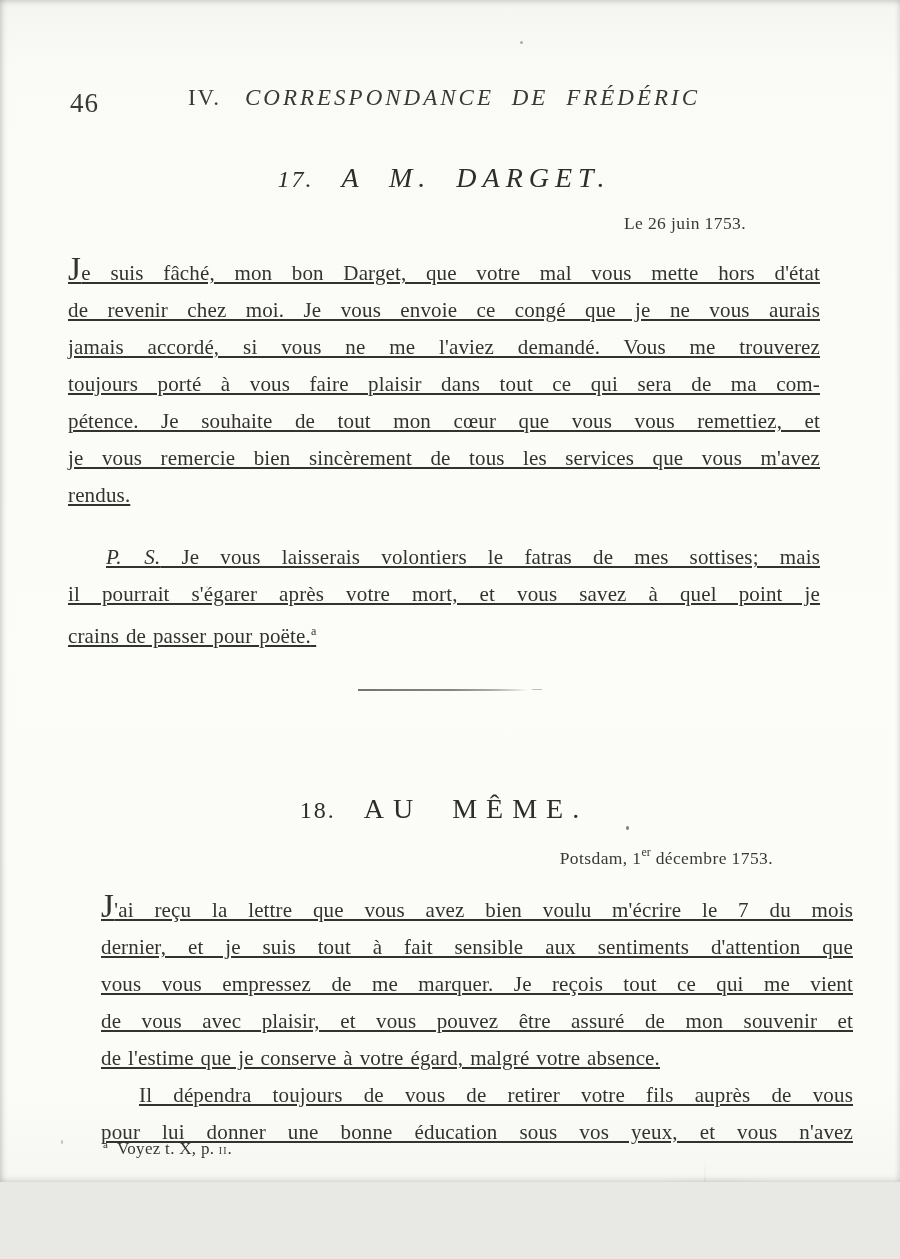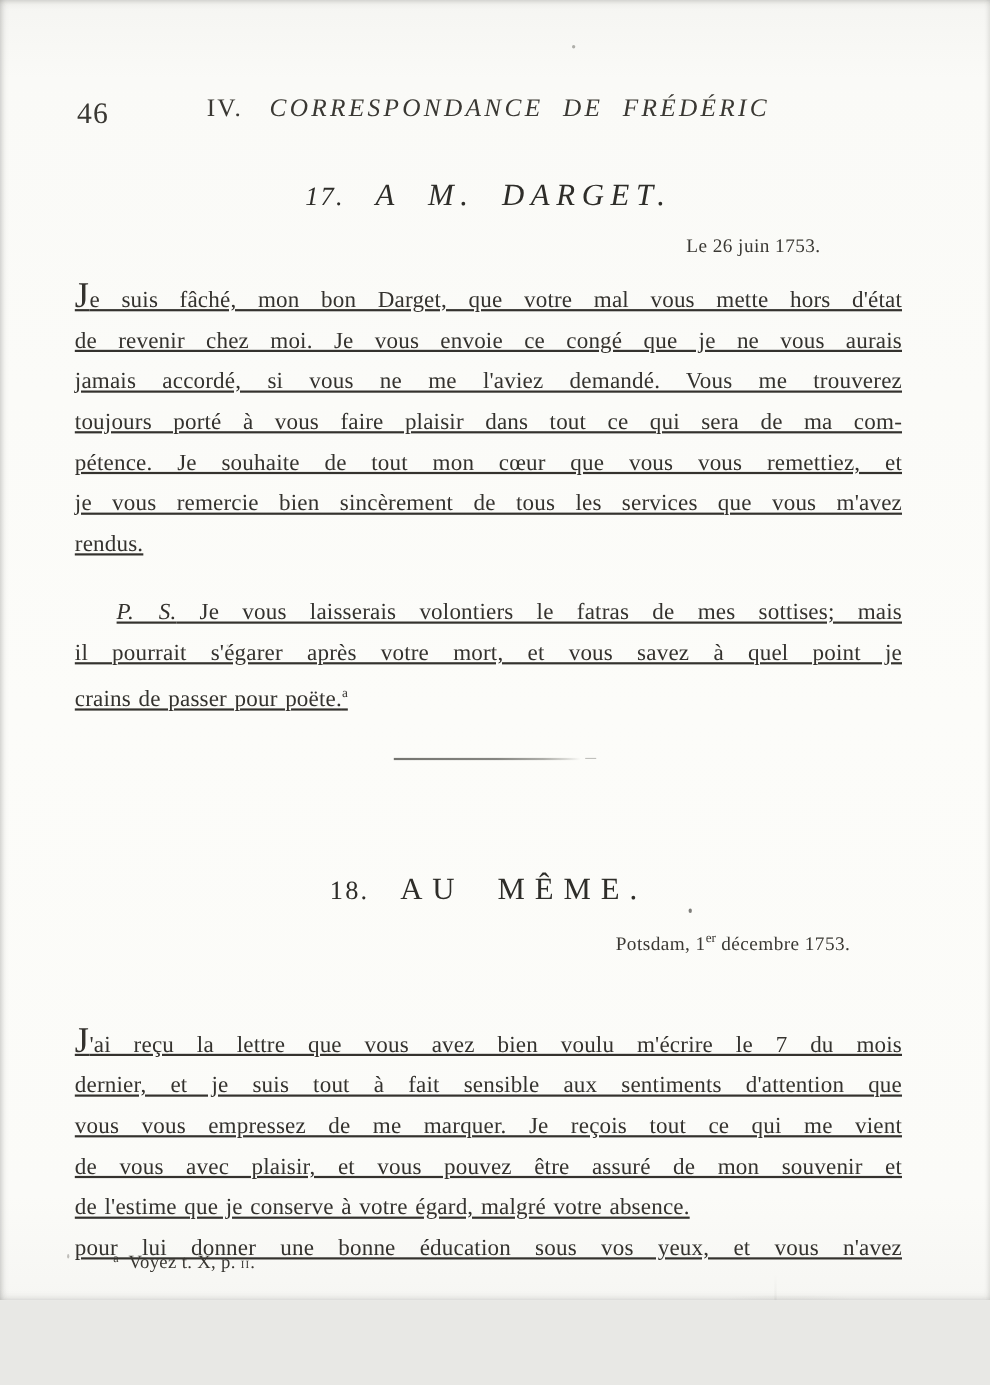--- a/index.html
+++ b/index.html
@@ -88,21 +88,21 @@
   }
   .letter-17 .dateline { top: 213px; width: 678px; }
   .letter-18 .dateline { top: 845px; width: 705px; }
 
   .body {
     position: absolute;
     left: 68px;
     width: 752px;
   }
   .letter-17 .body { top: 251px; }
-  .letter-18 .body { top: 928px; }
+  .letter-18 .body { top: 888px; margin-left: 33px; }
 
   .line {
     font-size: 21px;
     line-height: 37px;
     word-spacing: 1.5px;
     letter-spacing: 0.15px;
     text-align: justify;
     text-align-last: justify;
     white-space: nowrap; 
     text-decoration: underline;
@@ -236,20 +236,21 @@
     <div class="dateline"><span>Potsdam, 1</span><span class="sup">er</span><span> décembre 1753.</span></div>
     <div class="body">
         <div class="para">
           <div class="line"><span class="initial">J</span><span>'ai reçu la lettre que vous avez bien voulu m'écrire le 7 du mois</span></div>
           <div class="line"><span>dernier, et je suis tout à fait sensible aux sentiments d'attention que</span></div>
           <div class="line"><span>vous vous empressez de me marquer. Je reçois tout ce qui me vient</span></div>
           <div class="line"><span>de vous avec plaisir, et vous pouvez être assuré de mon souvenir et</span></div>
           <div class="line last"><span>de l'estime que je conserve à votre égard, malgré votre absence.</span></div>
         </div>
         <div class="para">
+          <div class="line indent"><span>Il dépendra toujours de vous de retirer votre fils auprès de vous</span></div>
           <div class="line"><span>pour lui donner une bonne éducation sous vos yeux, et vous n'avez</span></div>
         </div>
       </div>
   </section>
 
   <div class="footnote"><span class="sup">a</span><span>Voyez t. X, p. </span><span class="sc">II</span><span>.</span></div>
 
   <div class="speck s1"></div>
   <div class="speck s2"></div>
   <div class="speck s3"></div>

